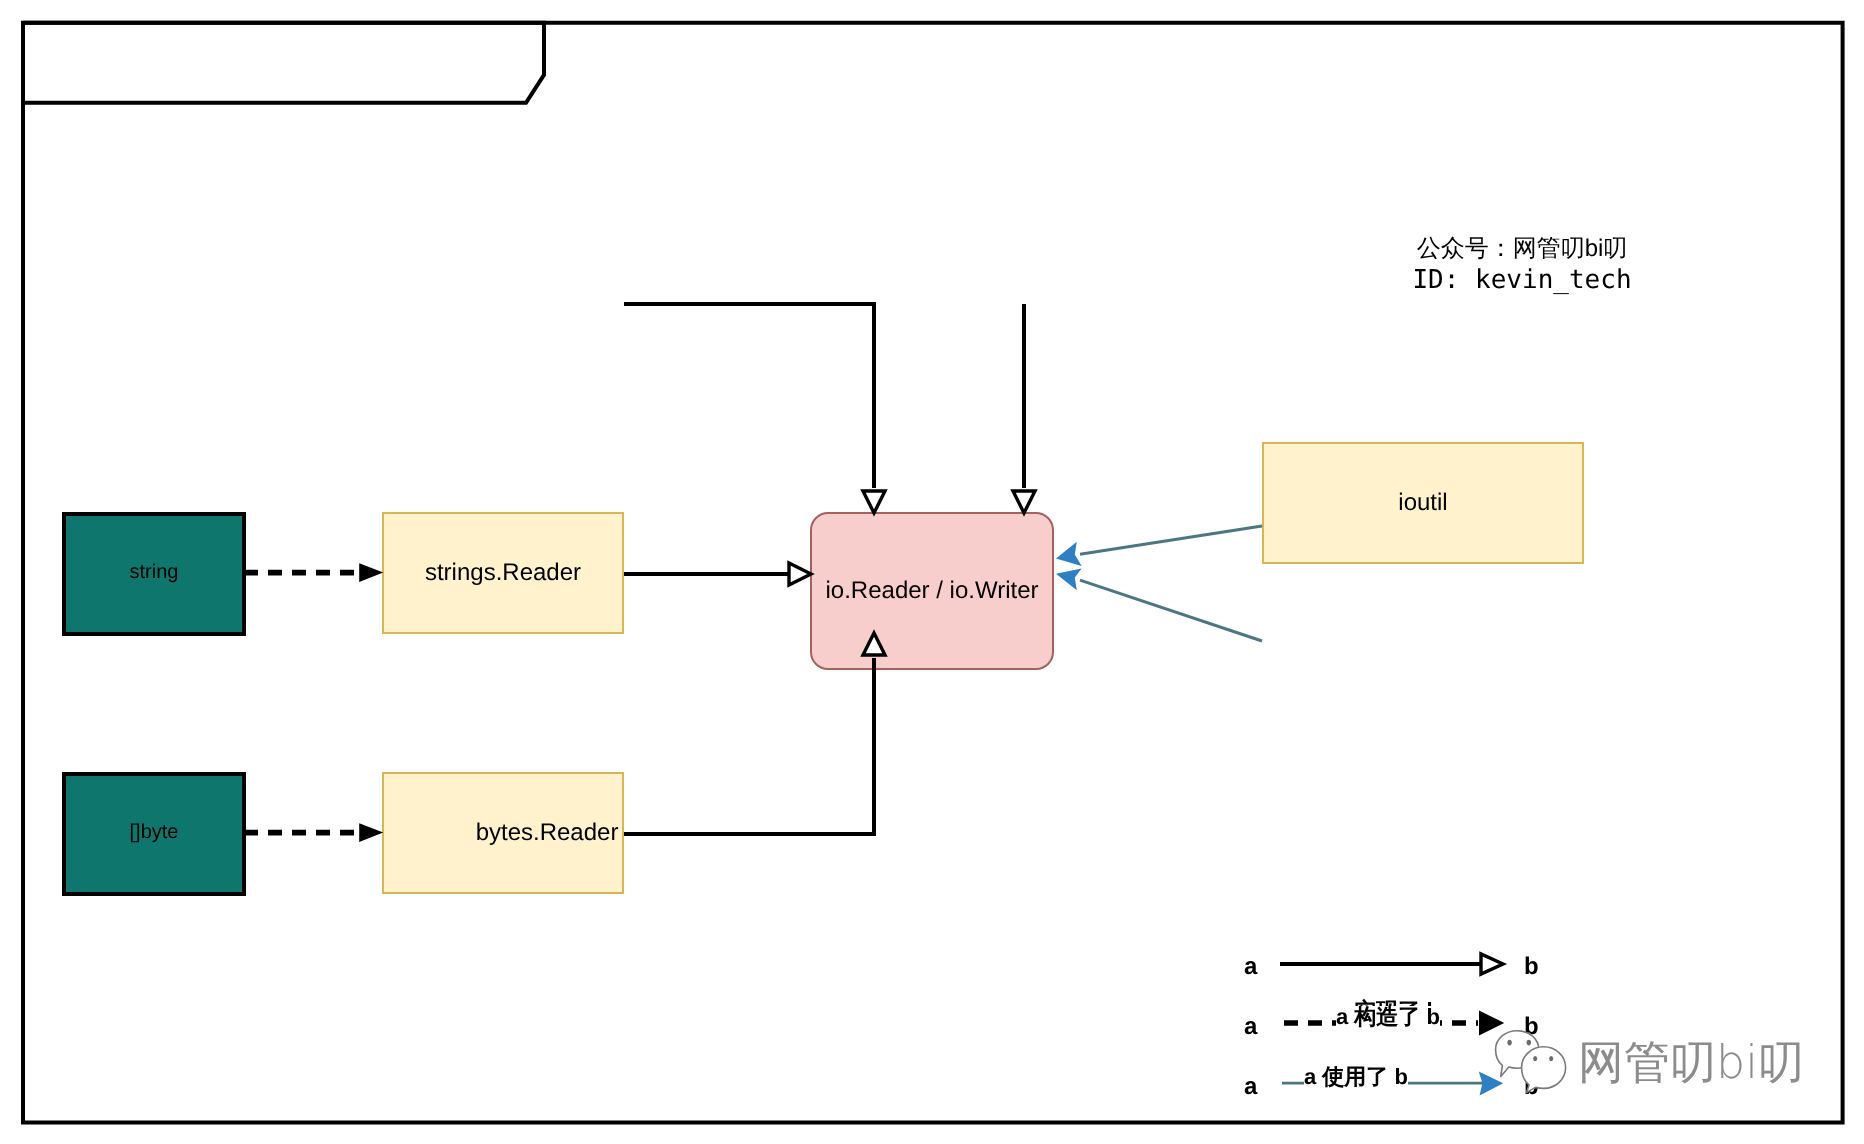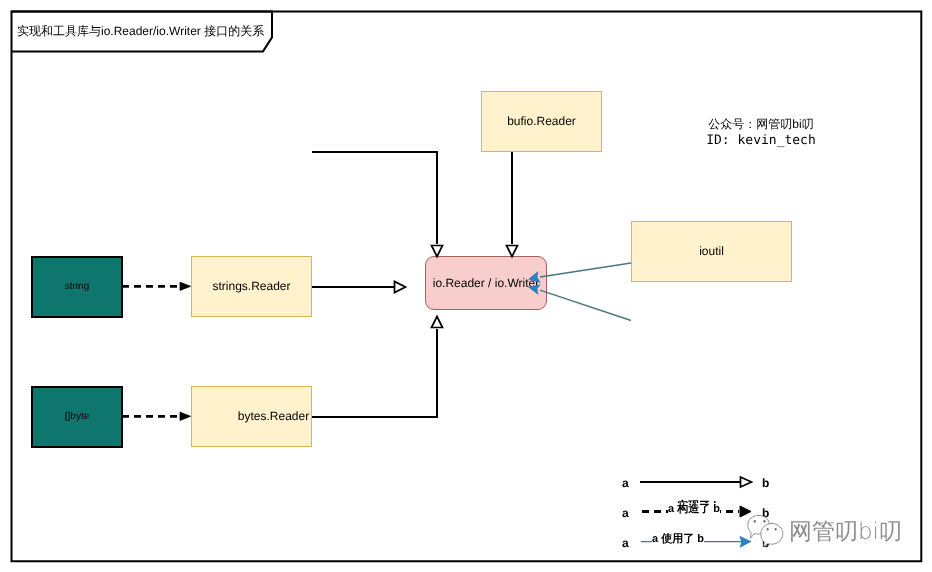--- a/index.html
+++ b/index.html
@@ -102,21 +102,21 @@
     white-space: nowrap;
   }
   #n-string { left: 31px;  top: 256px; width: 92px;  height: 62px; }
   #n-bytes  { left: 31px;  top: 386px; width: 92px;  height: 62px; }
   #n-osstd  { left: 191px; top: 121px; width: 121px; height: 61px; }
   #n-strrd  { left: 191px; top: 256px; width: 121px; height: 61px; }
   #n-bytrd  { left: 191px; top: 386px; width: 121px; height: 61px; padding-left: 44px; }
   #n-bufio  { left: 481px; top: 91px;  width: 121px; height: 61px; }
   #n-ioutil { left: 631px; top: 221px; width: 161px; height: 61px; }
   #n-enc    { left: 631px; top: 301px; width: 161px; height: 91px; }
-  #n-io     { left: 425px; top: 256px; width: 122px; height: 54px; }
+  #n-io     { left: 405px; top: 256px; width: 122px; height: 79px; }
   #note-box { left: 661px; top: 117px; width: 200px; }
   #lg-a1 { left: 622px; top: 477px; }
   #lg-b1 { left: 762px; top: 477px; }
   #lg-t1 { left: 668px; top: 500px; }
   #lg-a2 { left: 622px; top: 507px; }
   #lg-b2 { left: 762px; top: 507px; }
   #lg-t2 { left: 668px; top: 503px; }
   #lg-a3 { left: 622px; top: 537px; }
   #lg-b3 { left: 762px; top: 537px; }
   #lg-t3 { left: 652px; top: 533px; }
@@ -124,27 +124,25 @@
 </style>
 </head>
 <body>
 
 <div id="canvas">
 
   <svg class="layer" viewBox="0 0 932 572">
     <path d="M 11.5 11.4 H 921.3 V 561.3 H 11.5 Z" fill="none" stroke="#000000" stroke-width="2"></path>
     <path d="M 11.5 11.4 H 272 V 37.4 L 263 51.4 H 11.5" fill="none" stroke="#000000" stroke-width="2"></path>
   </svg>
-  <div class="frame-title">实现和工具库与io.Reader/io.Writer 接口的关系</div>
 
   <div class="node node-plain" id="n-string">string</div>
   <div class="node node-plain" id="n-bytes">[]byte</div>
   <div class="node node-yellow" id="n-strrd">strings.Reader</div>
   <div class="node node-yellow" id="n-bytrd">bytes.Reader</div>
-  <div class="node node-yellow" id="n-bufio">bufio.Reader</div>
   <div class="node node-yellow" id="n-ioutil">ioutil</div>
   <div class="node node-pink" id="n-io">io.Reader / io.Writer</div>
 
   <svg class="layer" viewBox="0 0 932 572">
      strings.Reader --&gt;
     <g>
       <path d="M 122 286.3 H 177" fill="none" stroke="#000000" stroke-width="2.8" stroke-dasharray="7 5"></path>
       <path d="M 190.5 286.3 L 180 282.2 L 180 290.4 Z" fill="#000000" stroke="#000000" stroke-width="0.8"></path>
     </g>
      bytes.Reader --&gt;

